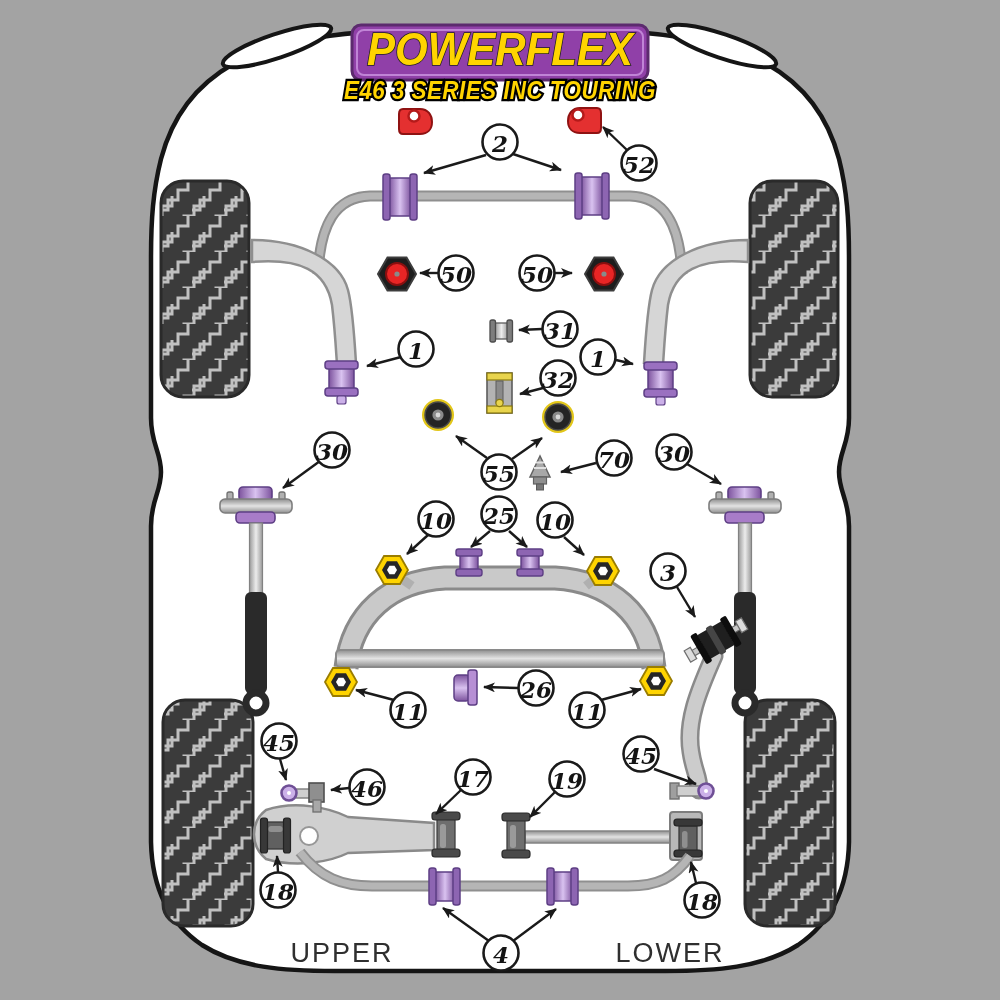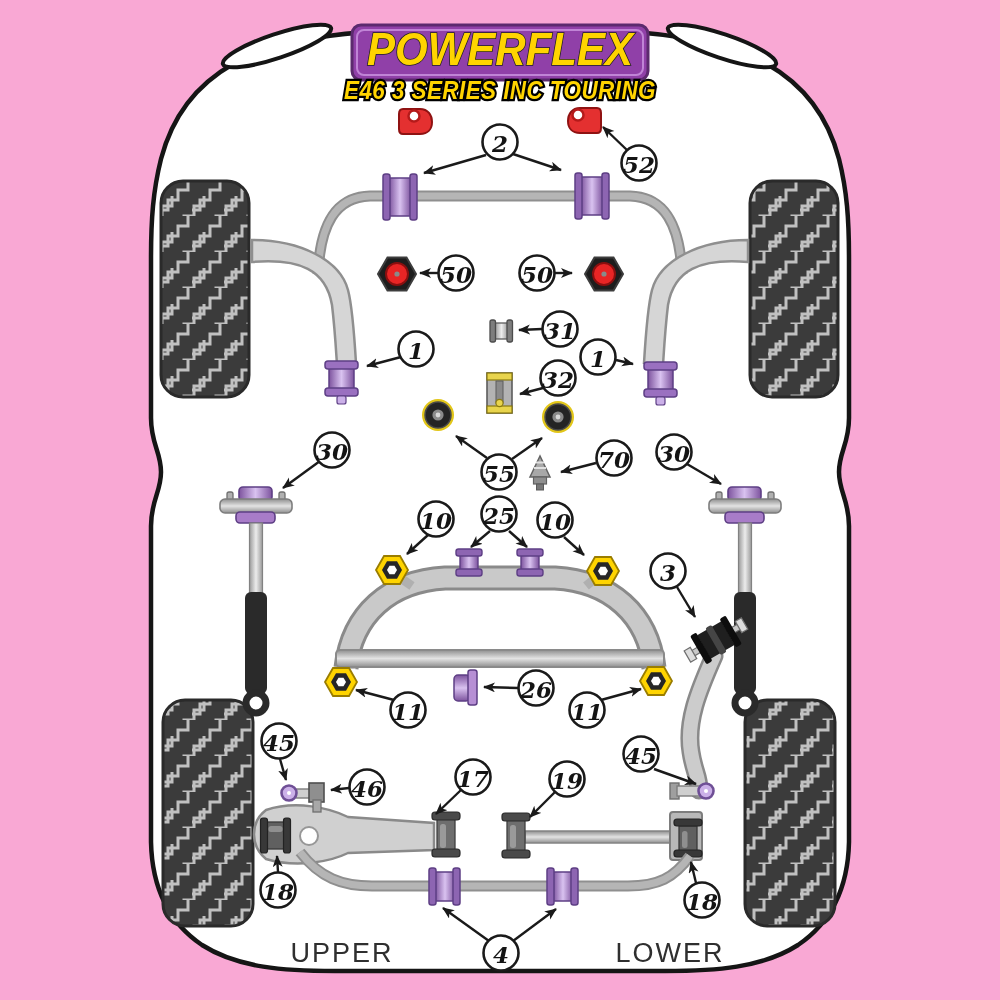--- a/index.html
+++ b/index.html
@@ -1,16 +1,16 @@
 <!DOCTYPE html>
 <html><head>
 <meta charset="utf-8">
 <style>
   html,body{margin:0;padding:0;background:#fff;}
-  .stage{position:relative;width:1000px;height:1000px;background:#f9a8d4;overflow:hidden;
+  .stage{position:relative;width:1000px;height:1000px;background:#a3a3a3;overflow:hidden;
          font-family:"Liberation Sans",sans-serif;}
   svg{position:absolute;left:0;top:0;}
   .callout circle{fill:#fff;stroke:#1a1a1a;stroke-width:2.6;}
   .callout text{font-family:"DejaVu Serif",serif;font-weight:bold;font-style:italic;
                 font-size:23px;fill:#141414;text-anchor:middle;dominant-baseline:central;}
   .arr{stroke:#1a1a1a;stroke-width:2.4;fill:none;marker-end:url(#ah);}
   .floorlab{font:27px "Liberation Sans",sans-serif;fill:#2f2f2f;letter-spacing:2px;text-anchor:middle;}
   .brand{font-family:"Liberation Sans",sans-serif;font-weight:bold;font-style:italic;
          font-size:46px;fill:#ffd400;stroke:#1d1d1d;stroke-width:1.6;paint-order:stroke;
          text-anchor:middle;}

